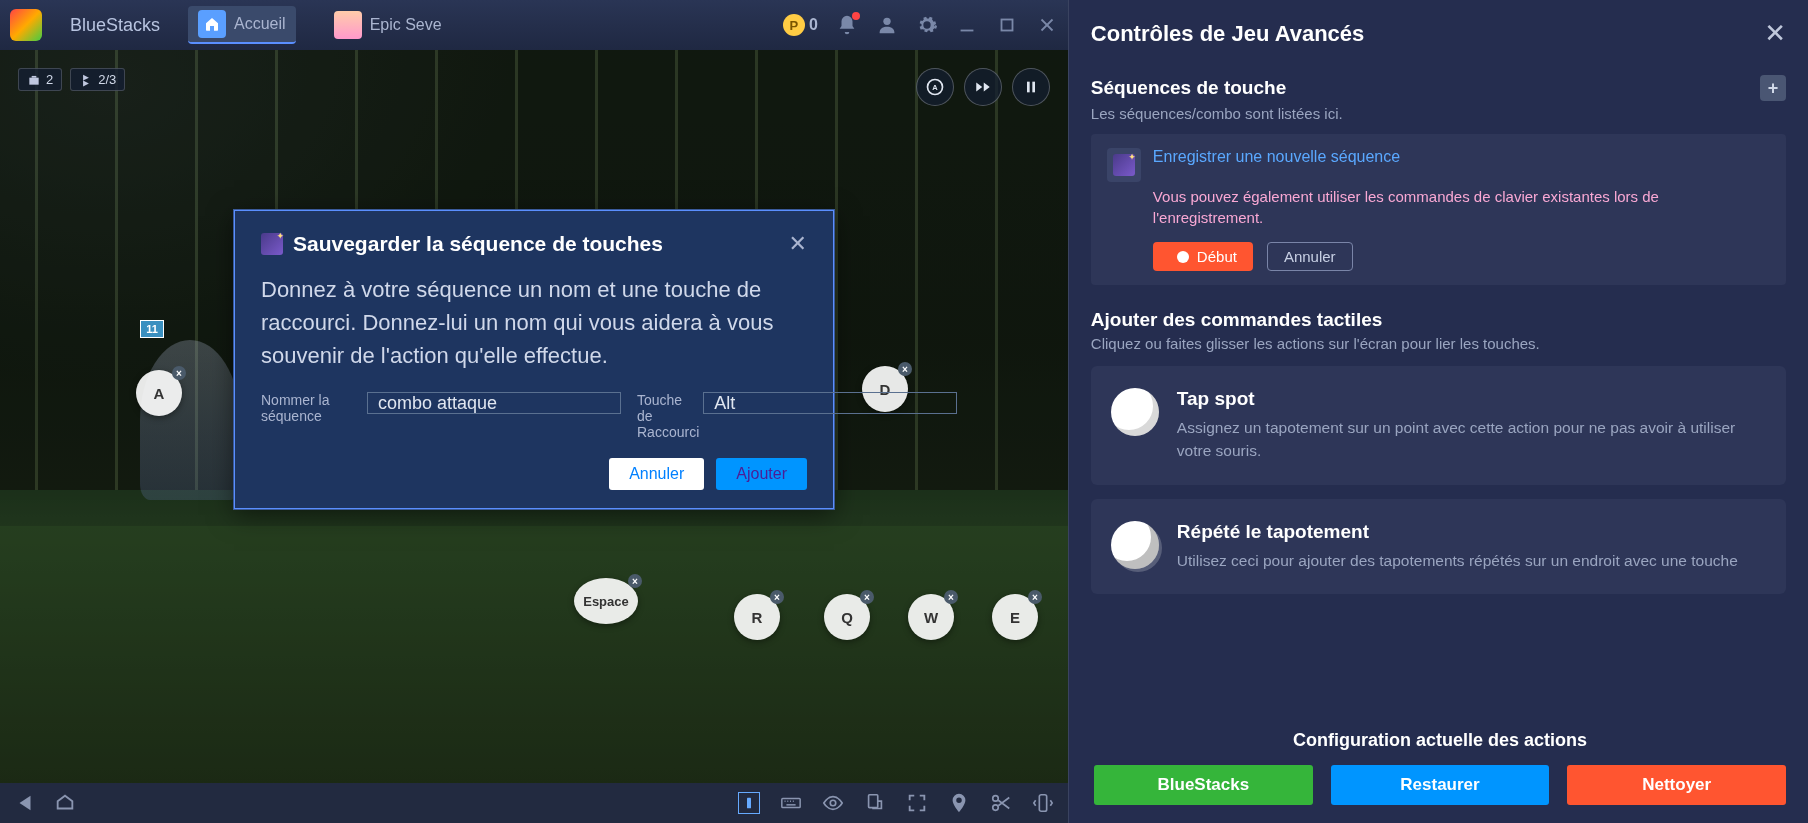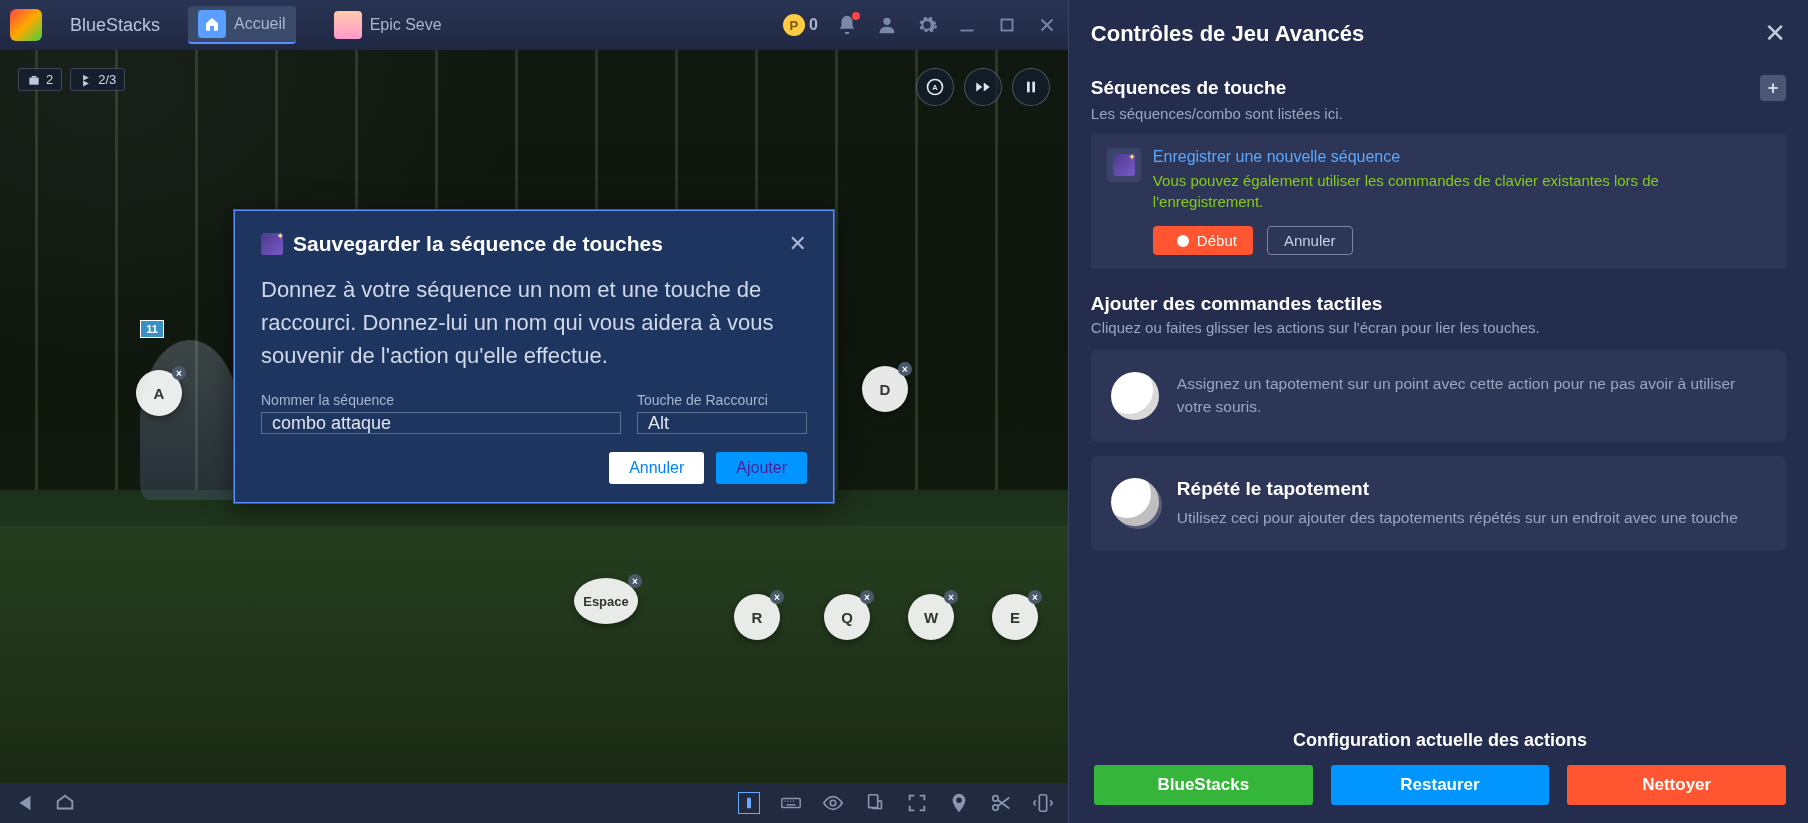--- a/index.html
+++ b/index.html
@@ -46,21 +46,21 @@
 
 
 .dialog { position:absolute; left:234px; top:160px; width:600px; background:#1e3560; border:1px solid #5a8fff; box-shadow:0 0 0 1px #3a5a9a, 0 6px 24px rgba(0,0,0,0.5); padding:20px 26px 18px; }
 .dlg-head { display:flex; align-items:center; gap:10px; margin-bottom:16px; }
 .wand-ico { width:22px; height:22px; background:linear-gradient(135deg,#4a3a8a,#7a5aca); border-radius:3px; position:relative; }
 .wand-ico::after { content:"✦"; position:absolute; top:-2px; right:-1px; color:#ffe080; font-size:9px; }
 .dlg-title { color:#fff; font-size:21px; font-weight:600; }
 .dlg-close { margin-left:auto; color:#aab5d0; font-size:22px; cursor:pointer; }
 .dlg-text { color:#d0d8ea; font-size:22px; line-height:1.5; margin-bottom:20px; }
 .dlg-fields { display:flex; gap:16px; }
-.fld { display:flex; flex-direction:column; gap:4px; }
+.fld { display:flex; gap:4px; }
 .fld.name { flex:1; }
 .fld.key { width:170px; }
 .fld-label { color:#aab5d0; font-size:14px; }
 .fld-input { background:transparent; border:1px solid #5a7090; color:#e0e6f0; font-size:18px; padding:6px 10px; height:22px; outline:none; }
 .dlg-actions { display:flex; justify-content:flex-end; gap:12px; margin-top:18px; }
 .btn { border:none; padding:7px 20px; font-size:16px; border-radius:3px; cursor:pointer; }
 .btn.white { background:#fff; color:#0080ff; }
 .btn.blue { background:#0095ff; color:#4c1d95; }
 
 
@@ -76,21 +76,21 @@
 .rp-body { padding:8px 22px 0; height:calc(100% - 140px); overflow-y:auto; }
 .rp-sec { margin-bottom:24px; }
 .rp-sec-head { display:flex; align-items:center; }
 .rp-sec-title { color:#fff; font-size:19px; font-weight:600; }
 .rp-plus { margin-left:auto; width:26px; height:26px; background:#4a5673; border-radius:4px; color:#d0d8e8; display:flex; align-items:center; justify-content:center; font-size:18px; font-weight:bold; }
 .rp-sub { color:#9aa5c0; font-size:15px; margin-top:4px; }
 .rec-card { background:#2e3658; border-radius:4px; padding:14px 16px; margin-top:12px; }
 .rec-row { display:flex; gap:12px; }
 .rec-ico { width:34px; height:34px; background:#3a4468; border-radius:4px; display:flex; align-items:center; justify-content:center; font-size:16px; flex-shrink:0; }
 .rec-link { color:#5aa8ff; font-size:16px; }
-.rec-desc { color:#84cc16; font-size:15px; margin-top:4px; line-height:1.4; }
+.rec-desc { color:#f9a8d4; font-size:15px; margin-top:20px; line-height:1.4; }
 .rec-btns { display:flex; gap:14px; margin-top:14px; margin-left:46px; }
 .pill { border-radius:4px; padding:5px 16px; font-size:15px; border:none; display:flex; align-items:center; gap:8px; cursor:pointer; }
 .pill.red { background:#ff5530; color:#fff;padding-left:24px; }
 .pill.out { background:transparent; border:1px solid #7a85a8; color:#c8d0e4; }
 .rec-dot { width:12px; height:12px; background:#fff; border-radius:50%; }
 
 .tac-card { background:#2e3658; border-radius:6px; padding:22px 20px; margin-top:14px; display:flex; gap:18px; }
 .tac-ico { width:48px; height:48px; background:#fff; border-radius:50%; flex-shrink:0; box-shadow:inset -6px -6px 0 rgba(0,0,0,0.15); }
 .tac-title { color:#fff; font-size:19px; font-weight:600; margin-bottom:6px; }
 .tac-desc { color:#9aa5c0; font-size:15.5px; line-height:1.5; }
@@ -333,20 +333,21 @@
       </div>
     </div>
 
     <div class="rp-sec">
       <div class="rp-sec-title">Ajouter des commandes tactiles</div>
       <div class="rp-sub">Cliquez ou faites glisser les actions sur l'écran pour lier les touches.</div>
 
       <div class="tac-card">
         <div class="tac-ico"></div>
         <div>
+          <div class="tac-title">Tap spot</div>
           <div class="tac-desc">Assignez un tapotement sur un point avec cette action pour ne pas avoir à utiliser votre souris.</div>
         </div>
       </div>
 
       <div class="tac-card">
         <div class="tac-ico" style="box-shadow:inset -8px -8px 0 rgba(0,0,0,0.25), 3px 3px 0 rgba(255,255,255,0.2);"></div>
         <div>
           <div class="tac-title">Répété le tapotement</div>
           <div class="tac-desc">Utilisez ceci pour ajouter des tapotements répétés sur un endroit avec une touche</div>
         </div>

